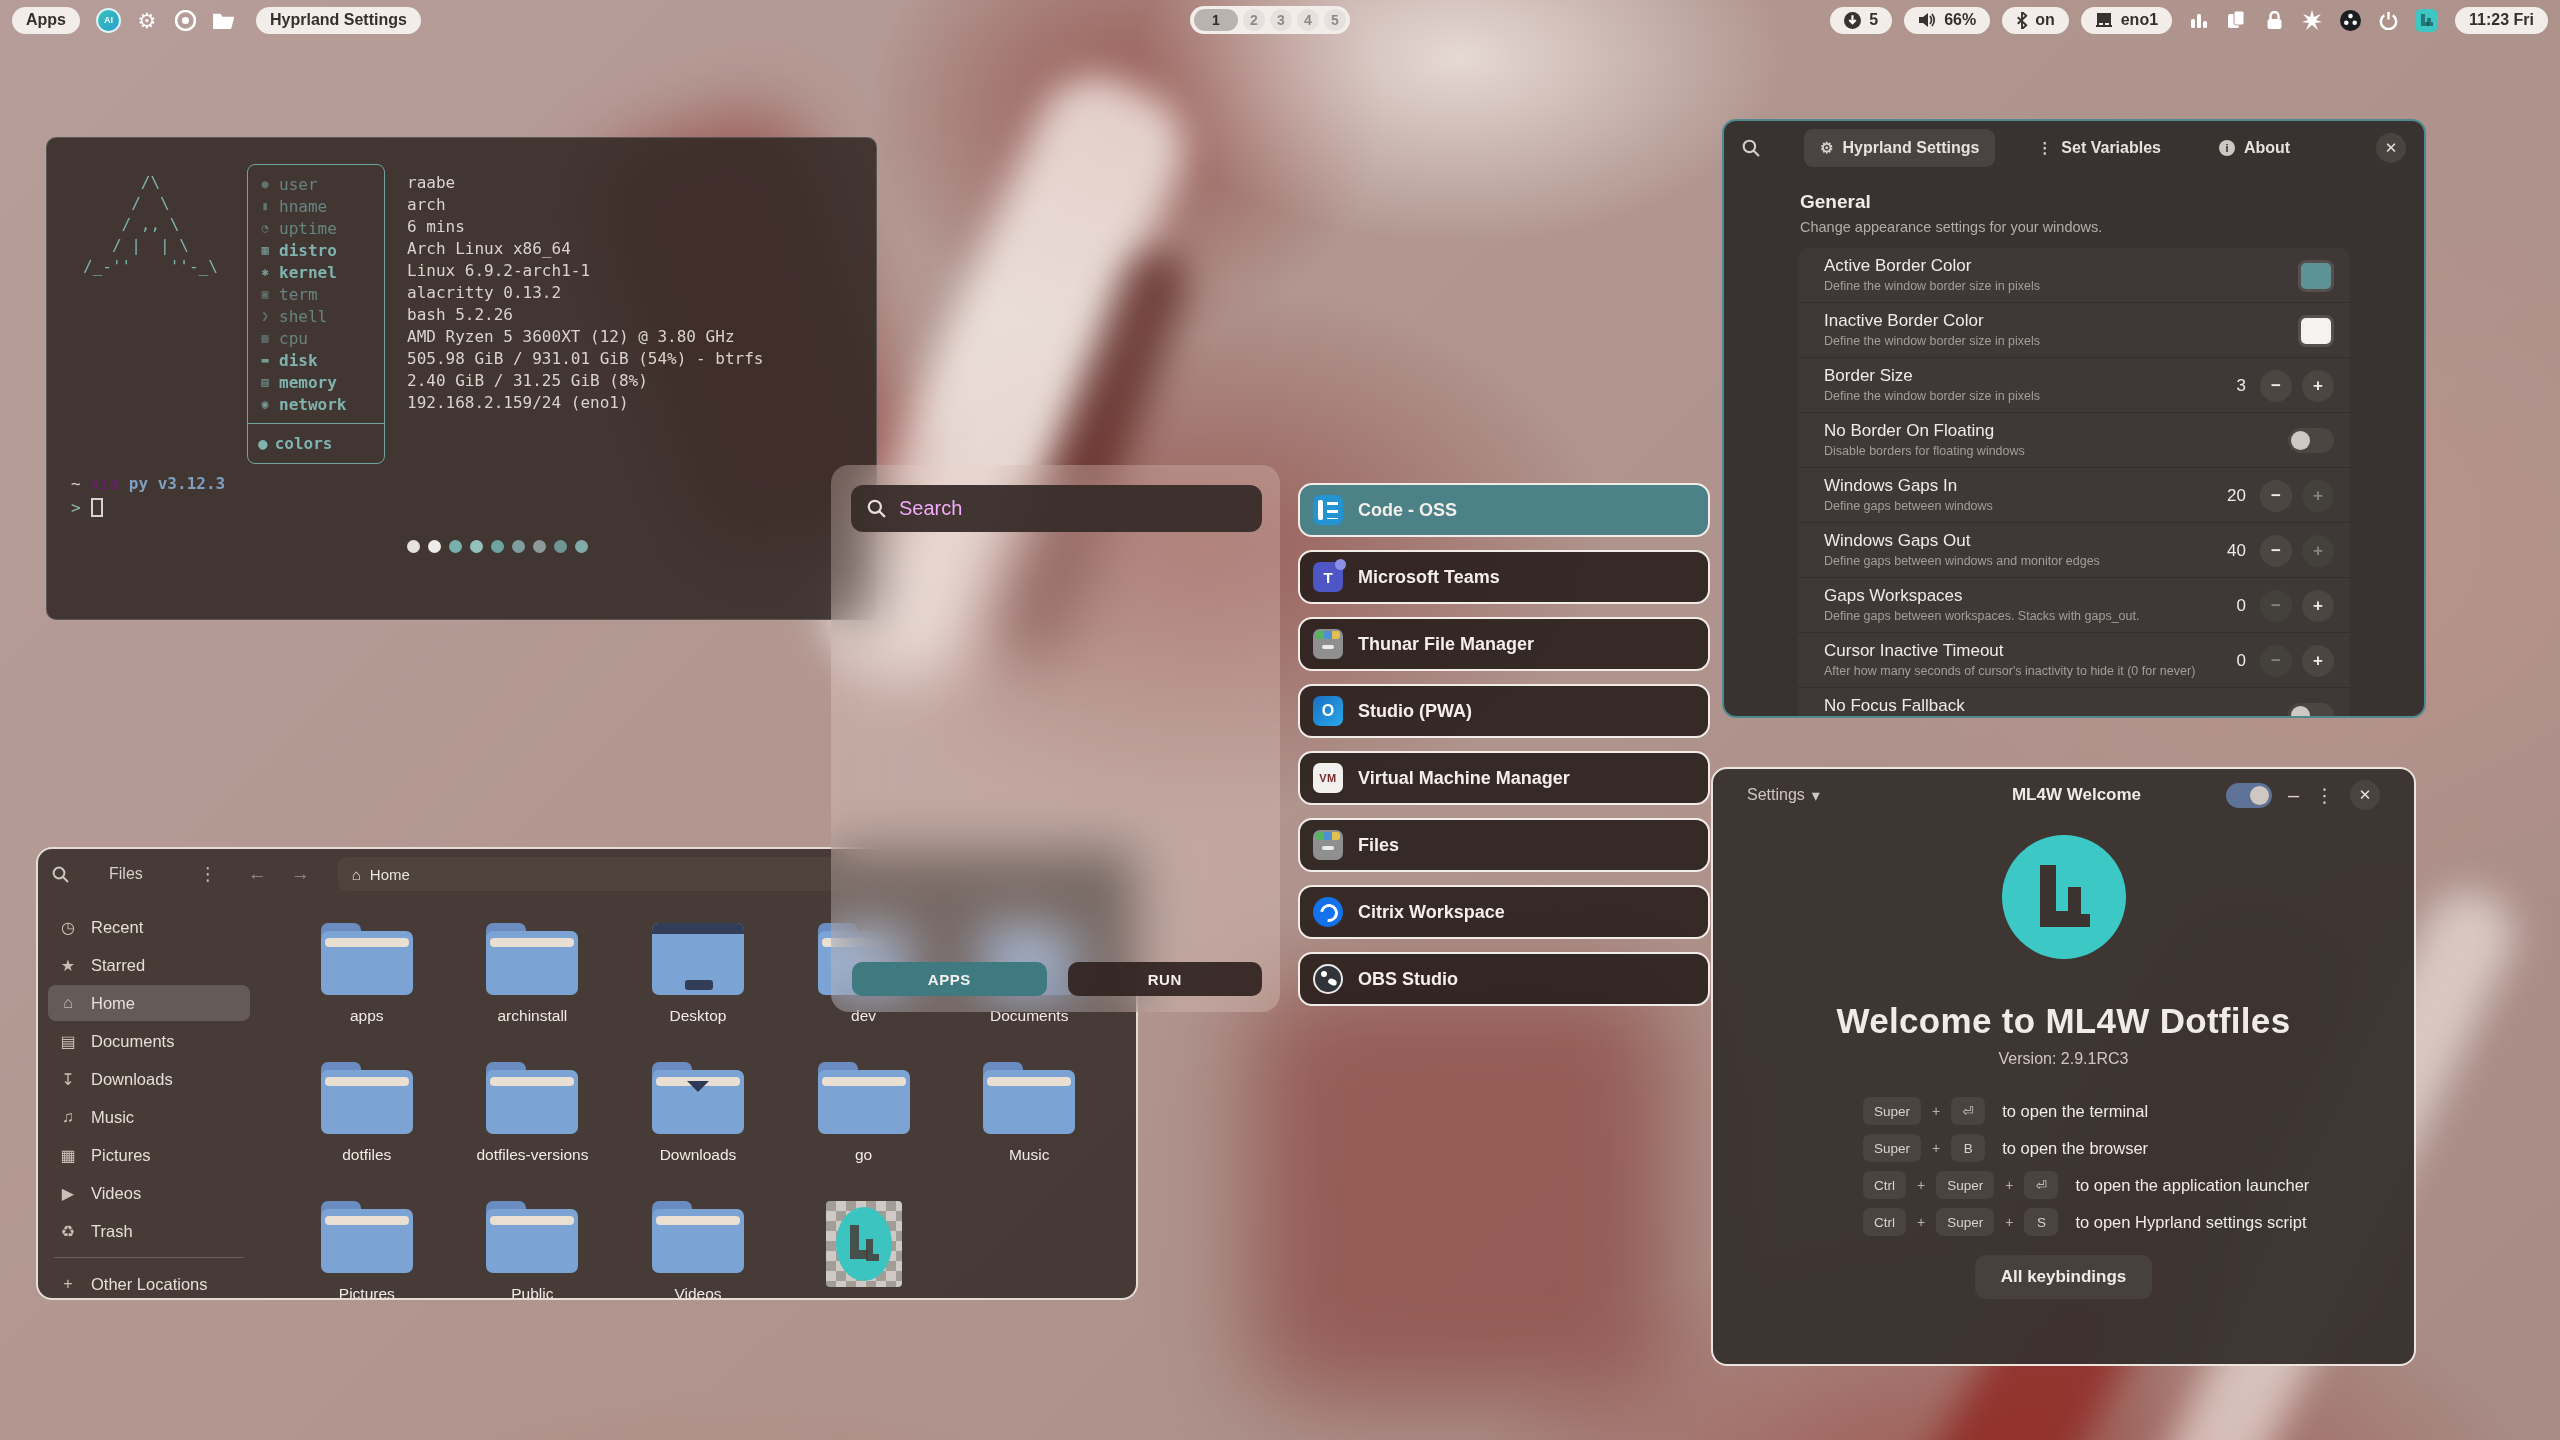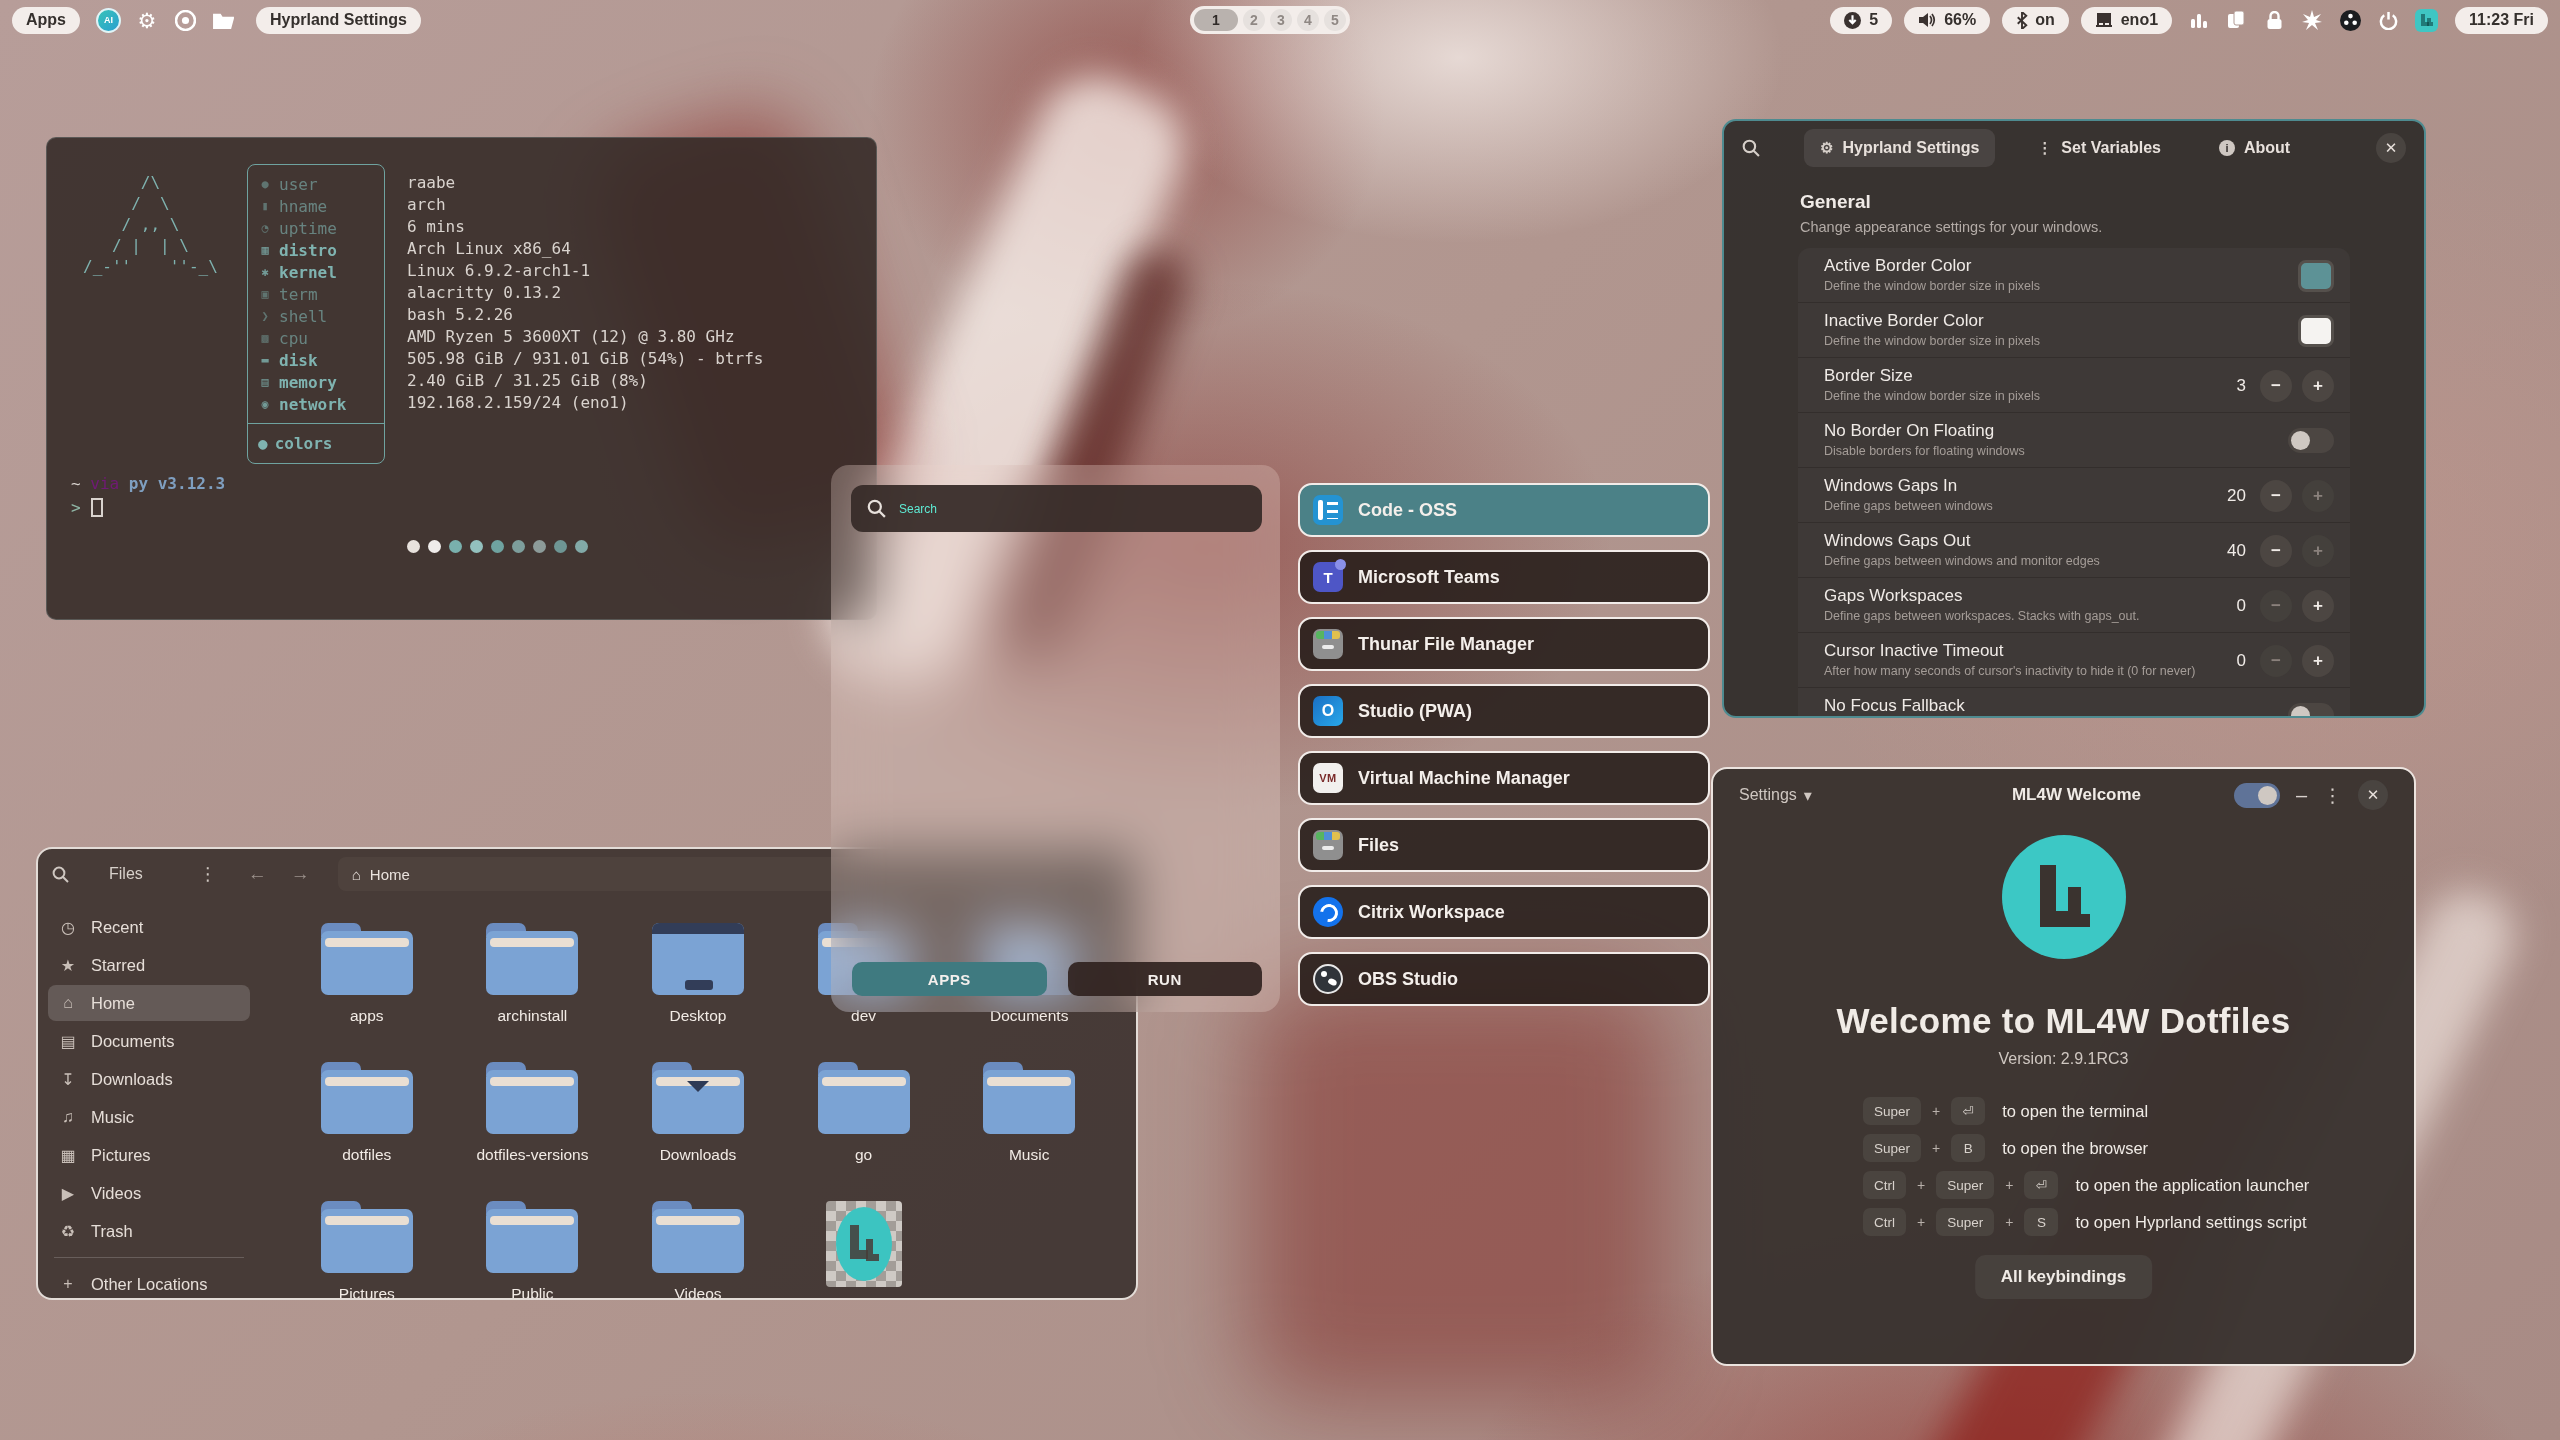--- a/index.html
+++ b/index.html
@@ -109,21 +109,21 @@
   .icon-image { position:relative; width:76px; height:86px; border-radius:4px; overflow:hidden;
     background:repeating-conic-gradient(#cfcac5 0 25%, #a39d98 0 50%); background-size:20px 20px; }
   .icon-image .tealoval { position:absolute; left:10px; top:6px; width:56px; height:74px; border-radius:50%; background:#3cc4c1; }
   .Lmark { position:absolute; border-left:9px solid rgba(70,60,55,.85); border-bottom:9px solid rgba(70,60,55,.85); }
 
   
   #launcher-left { position:absolute; left:831px; top:465px; width:449px; height:547px; z-index:4;
     border-radius:18px; background:rgba(238,216,210,.28); backdrop-filter:blur(26px); }
   #search-box { position:absolute; left:20px; top:20px; width:411px; height:47px; background:rgba(54,44,40,.94);
     border-radius:12px; display:flex; align-items:center; padding:0 16px; gap:13px; }
-  #search-box .ph { color:#5eead4; font-size:12px; }
+  #search-box .ph { color:#f0abfc; font-size:20px; }
   #launcher-tabs { position:absolute; left:21px; bottom:16px; right:18px; display:flex; gap:21px; }
   .l-tab { flex:1; height:34px; border-radius:10px; display:flex; align-items:center; justify-content:center;
     color:#f4efec; font-weight:700; font-size:15px; letter-spacing:.5px; }
   .l-tab.apps { background:#3f7a80; }
   .l-tab.run { background:rgba(48,35,31,.92); }
   #launcher-apps { position:absolute; left:1298px; top:483px; width:412px; z-index:4; display:flex; flex-direction:column; gap:13px; }
   .app-item { height:54px; border-radius:14px; border:2px solid #f2ece9; background:rgba(36,27,24,.88);
     display:flex; align-items:center; gap:15px; padding:0 13px; color:#f4efeb; font-size:18px; font-weight:600; }
   .app-item.selected { background:#4b8187; }
   .aic { width:30px; height:30px; border-radius:7px; position:relative; flex:none;
@@ -172,21 +172,21 @@
     display:flex; align-items:center; justify-content:center; font-weight:700; }
   .stepbtn.dim { color:#8a817c; background:#44403c; }
   .swatch { width:36px; height:32px; border-radius:8px; border:3px solid #55504c; }
   .tgl { width:46px; height:25px; border-radius:13px; background:#4c4642; position:relative; }
   .tgl .knob { position:absolute; top:3px; width:19px; height:19px; border-radius:50%; background:#cfc8c2; left:3px; }
   .tgl.on { background:#5f7398; } .tgl.on .knob { left:auto; right:3px; }
 
   
   #welcome { left:1711px; top:767px; width:705px; height:599px; z-index:6; background:rgba(58,51,47,.97);
     border:2px solid #ece4df; border-radius:16px; overflow:hidden; color:#f0ebe6; }
-  #wel-header { position:absolute; left:0; top:0; right:0; height:52px; display:flex; align-items:center; padding:0 26px; gap:16px; }
+  #wel-header { position:absolute; left:0; top:0; right:0; height:52px; display:flex; align-items:center; padding:0 34px; gap:16px; }
   #wel-settings { font-size:16px; color:#cfc7c1; display:flex; align-items:center; gap:7px; }
   #wel-title { position:absolute; left:50%; transform:translateX(-50%); font-size:17px; font-weight:700;margin-left:13px; }
   #wel-ctrls { margin-left:auto; display:flex; align-items:center; gap:16px; }
   #wel-logo { position:absolute; left:50%; top:66px; transform:translateX(-50%); width:124px; height:124px; border-radius:50%; background:#3cc8c5; }
   #wel-logo .Lmark { border-color:#3a332f; }
   #wel-h1 { position:absolute; left:0; right:0; top:232px; text-align:center; font-size:35px; font-weight:800; letter-spacing:.3px; }
   #wel-ver { position:absolute; left:0; right:0; top:281px; text-align:center; font-size:16px; color:#cfc7c1; }
   #keybinds { position:absolute; left:150px; top:328px; display:flex; flex-direction:column; gap:9px;justify-content:center; }
   .kb-row { display:flex; align-items:center; gap:11px; height:28px; }
   .kbd { background:#4a443f; border-radius:7px; height:28px; min-width:34px; padding:0 11px; display:flex;

